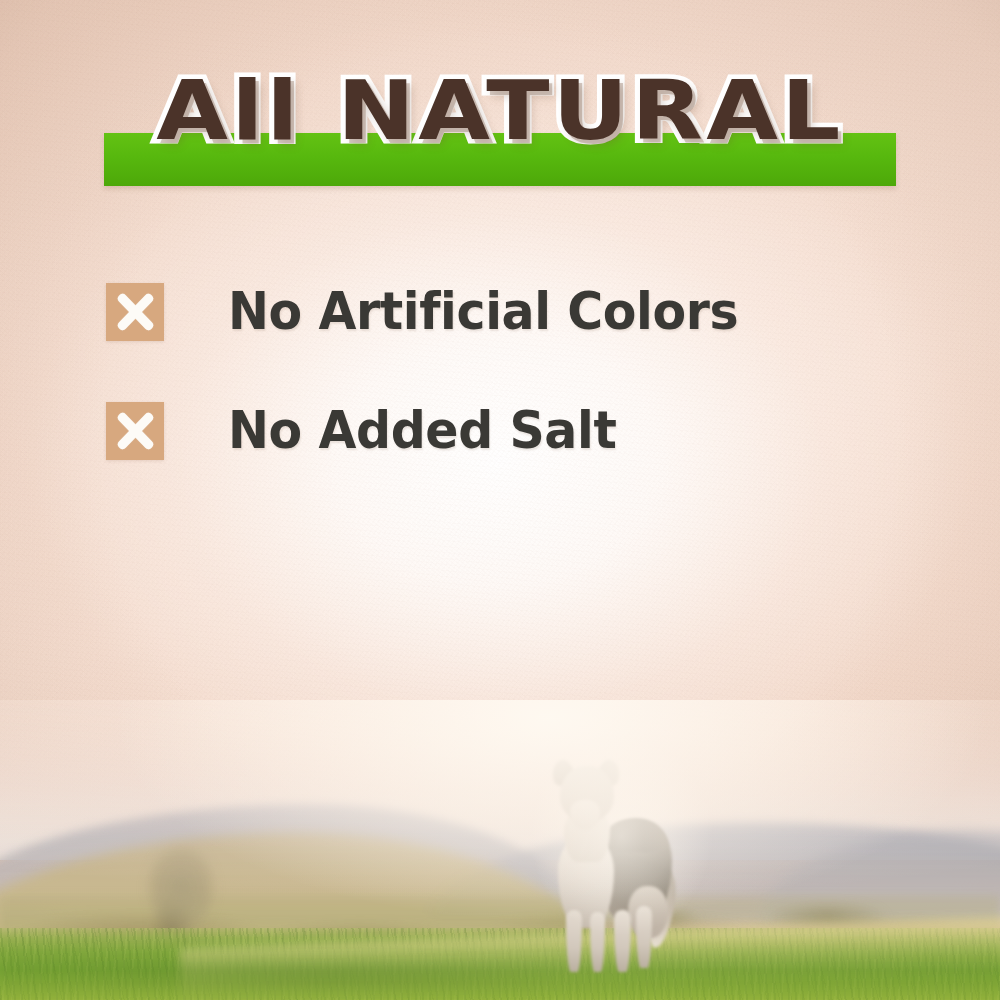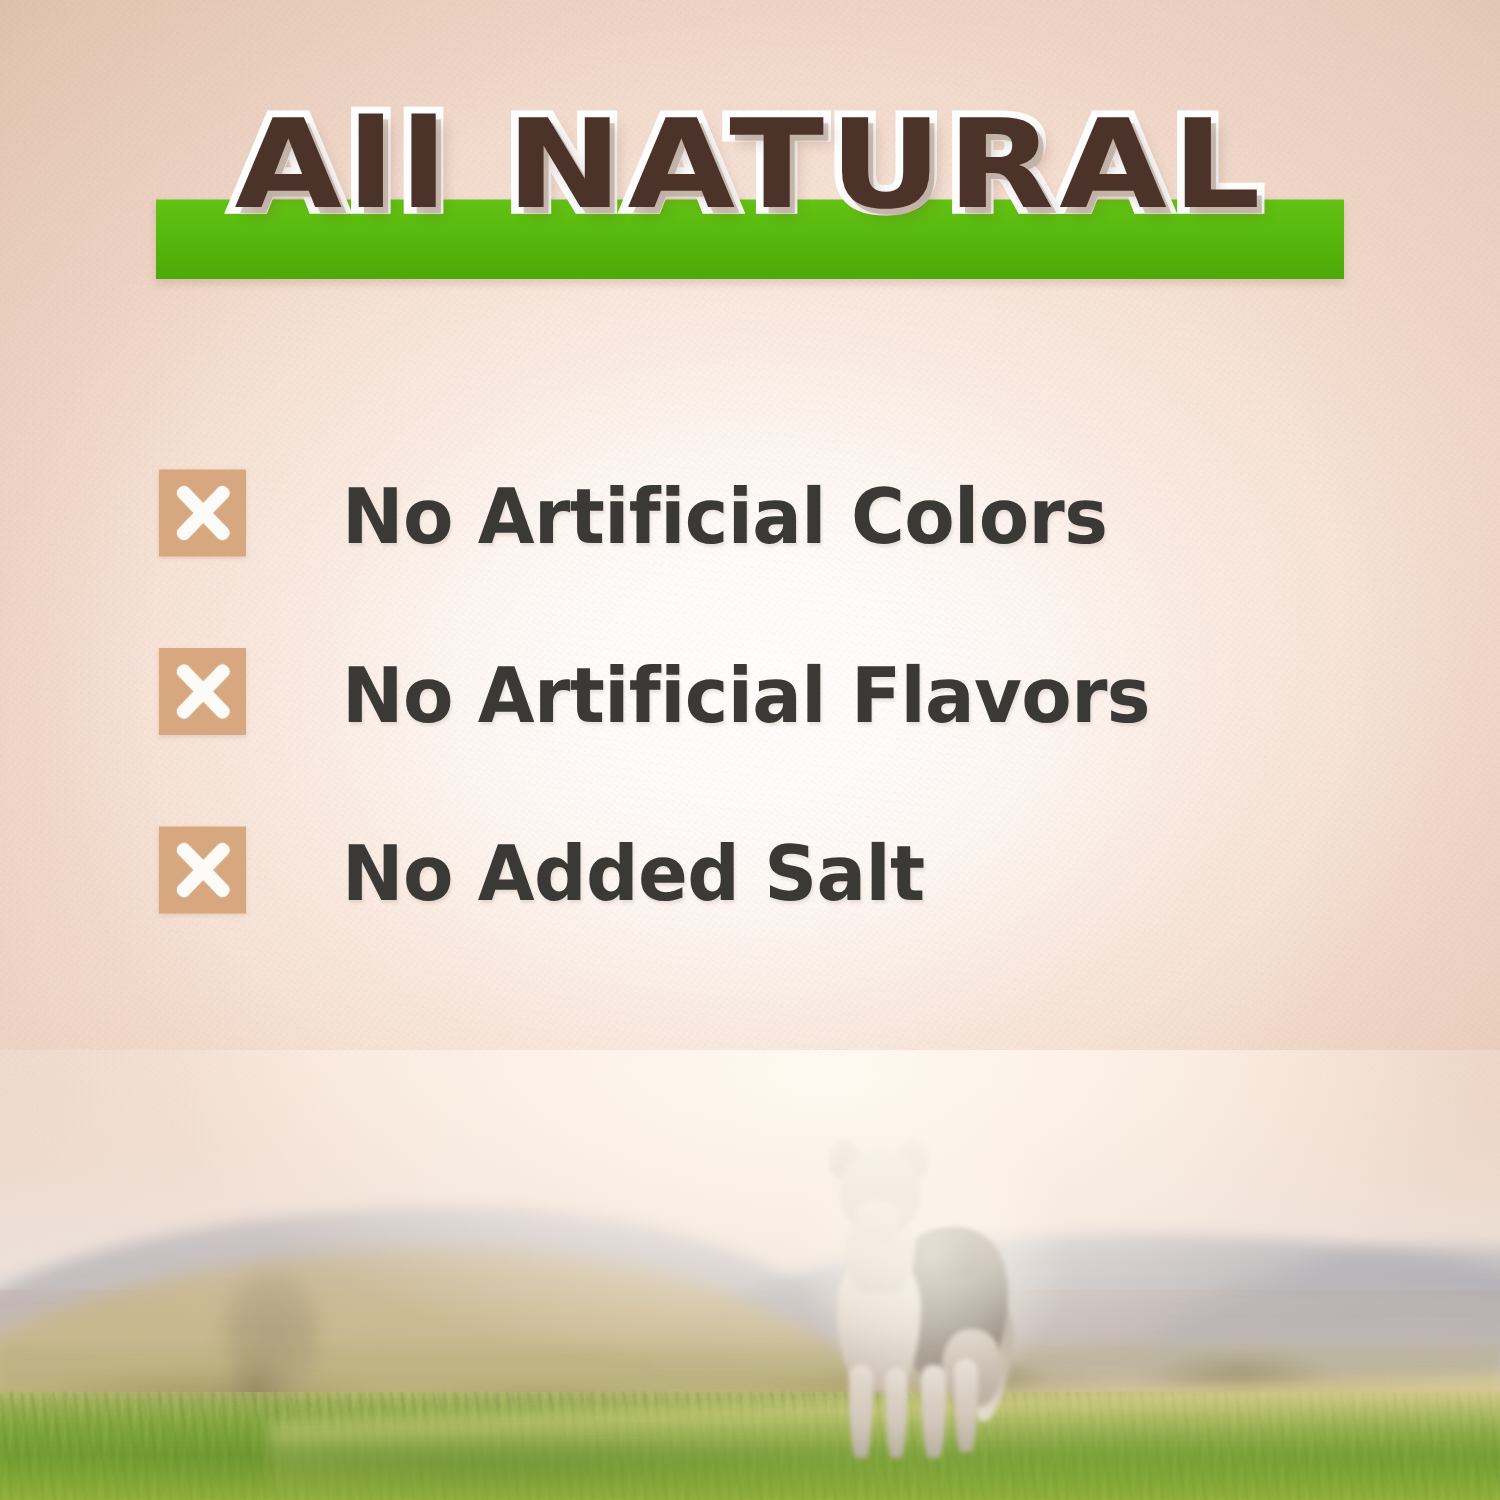--- a/index.html
+++ b/index.html
@@ -264,21 +264,21 @@
   }
 
   
   .claims {
     position: absolute;
     left: 106px; top: 252px;
     width: 800px;
   }
   .claim {
     display: flex;
-    align-items: flex-end;
+    align-items: center;
     height: 119px;
   }
   .tickbox {
     position: relative;
     width: 58px; height: 58px;
     flex: 0 0 58px;
     background: #d7a87f;
     box-shadow: 0 1px 3px rgba(130,88,60,.16);
   }
   .tickbox::before, .tickbox::after {
@@ -358,24 +358,20 @@
   <div class="banner"></div>
   <div class="headline">All NATURAL</div>
 
   <div class="claims">
 
     <div class="claim">
       <div class="tickbox"></div>
       <div class="claim-label">No Artificial Colors</div>
     </div>
 
-    <div class="claim">
-      <div class="tickbox"></div>
-      <div class="claim-label">No Artificial Flavors</div>
-    </div>
 
 
     <div class="claim">
       <div class="tickbox"></div>
       <div class="claim-label">No Added Salt</div>
     </div>
 
   </div>
 
 </div>

